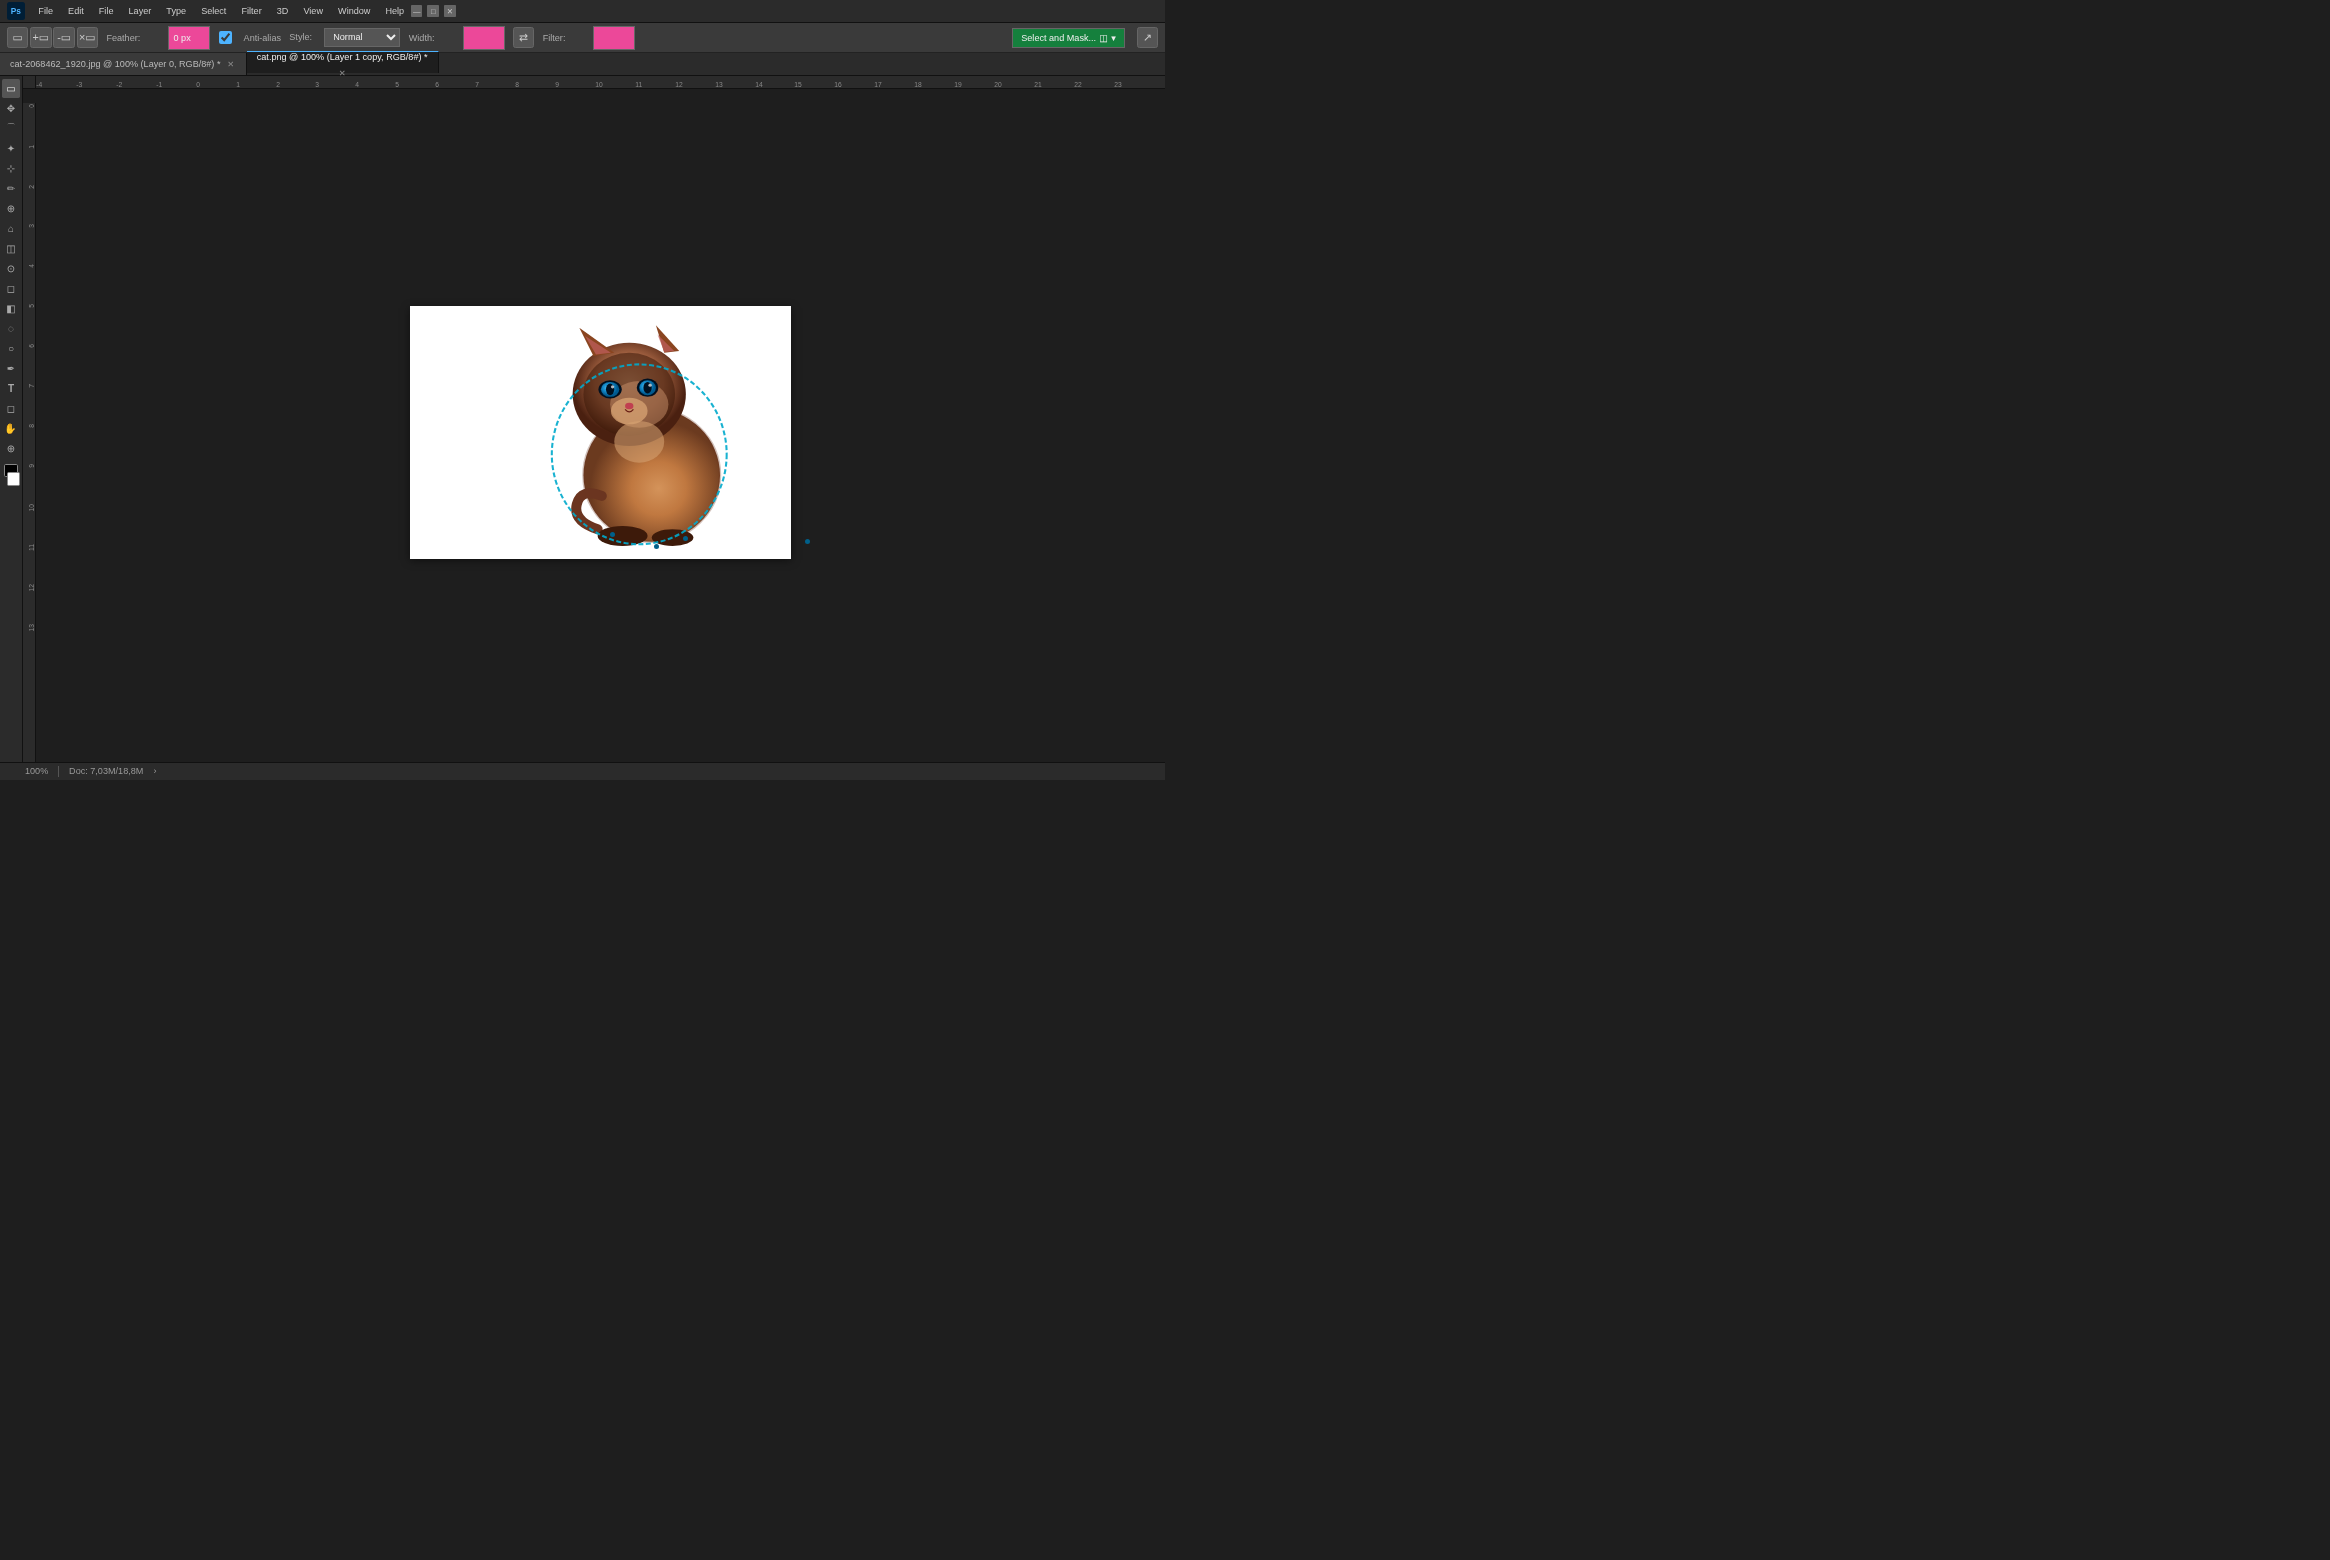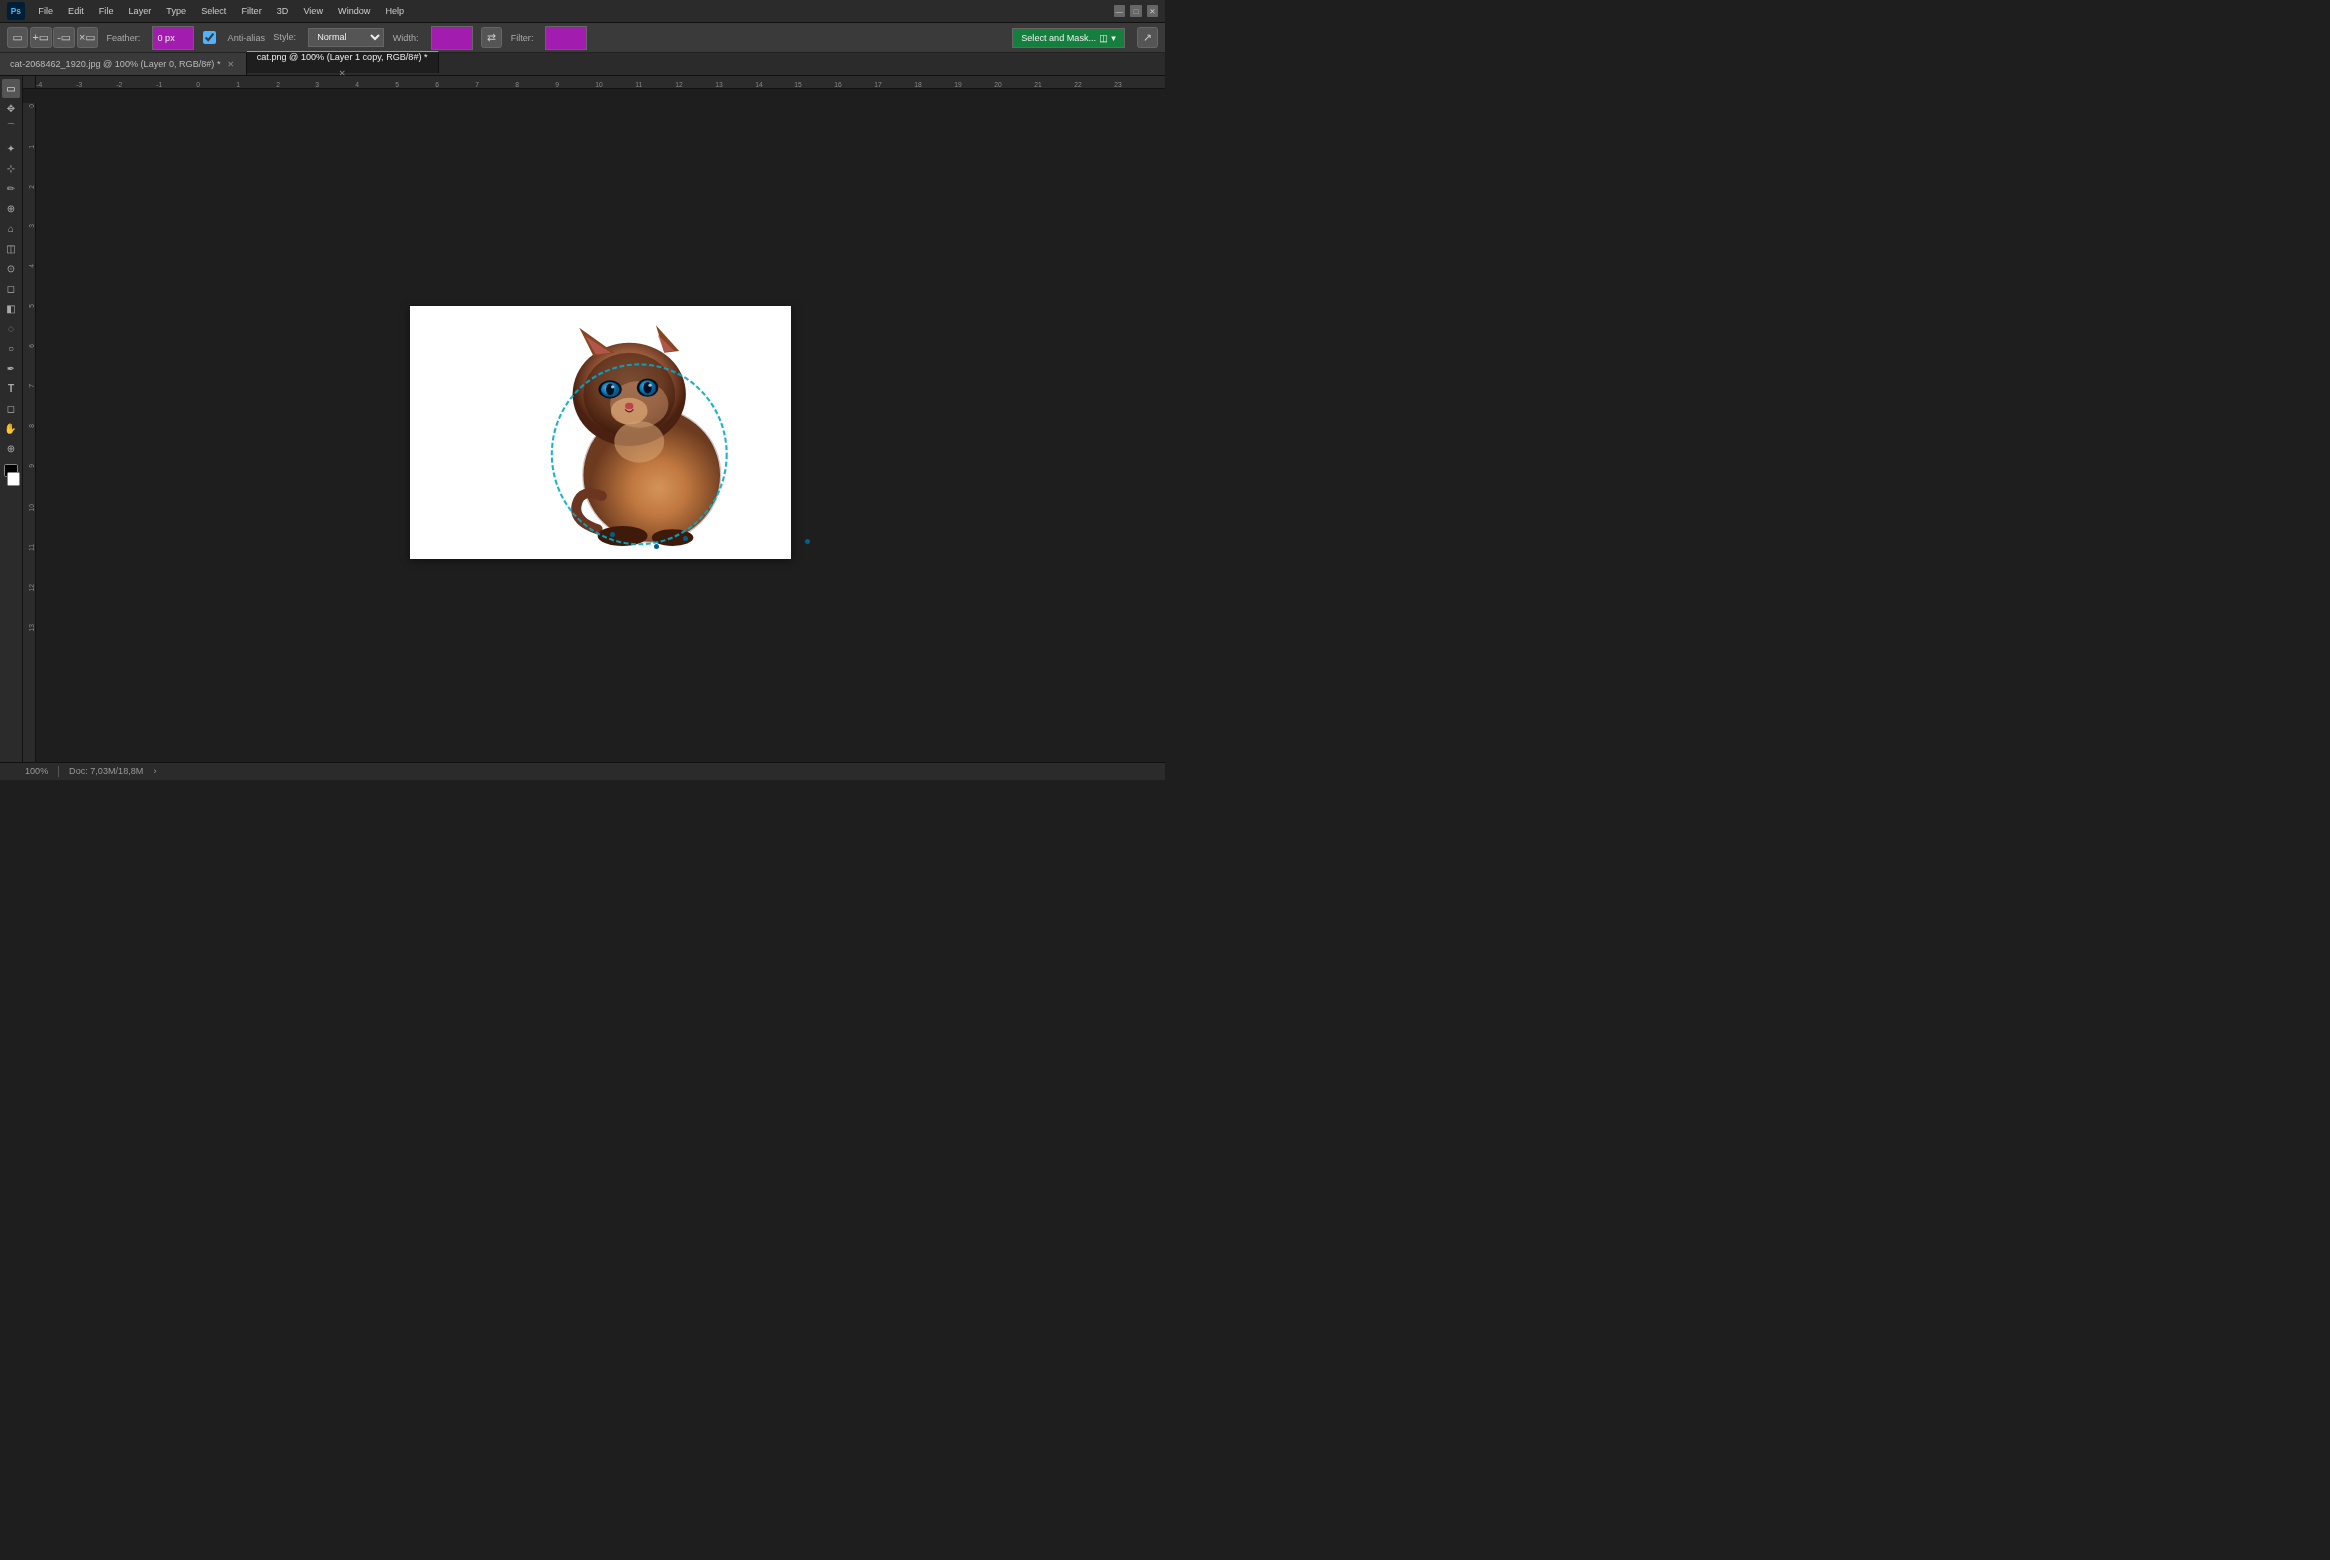--- a/index.html
+++ b/index.html
@@ -13,21 +13,21 @@
       overflow: hidden;
       user-select: none;
     }
 
     
     #title-bar {
       height: 23px;
       background: #2b2b2b;
       display: flex;
       align-items: center;
-      justify-content: space-between;
+      justify-content: flex-start;
       padding: 0 6.7px;
       border-bottom: 0.8px solid #111;
     }
     #title-bar-left {
       display: flex;
       align-items: center;
       gap: 6.7px;
     }
     #ps-logo {
       width: 18.3px;
@@ -86,28 +86,29 @@
     .options-group {
       display: flex;
       align-items: center;
       gap: 12px;
     }
     .options-label {
       color: #aaa;
       font-size: 9.1px;
     }
     .options-input {
-      background: #a21caf;
+      background: #ec4899;
       border: 0.8px solid #666;
       color: #eee;
       font-size: 9.1px;
       padding: 1.7px 4.2px;
       width: 42px;
       height: 24px;
       outline: none;
+      margin-left: 16px;
     }
     .options-checkbox {
       accent-color: #4db3ff;
     }
     .options-select {
       background: #555;
       border: 0.8px solid #666;
       color: #eee;
       font-size: 9.1px;
       padding: 1.7px 4.2px;

